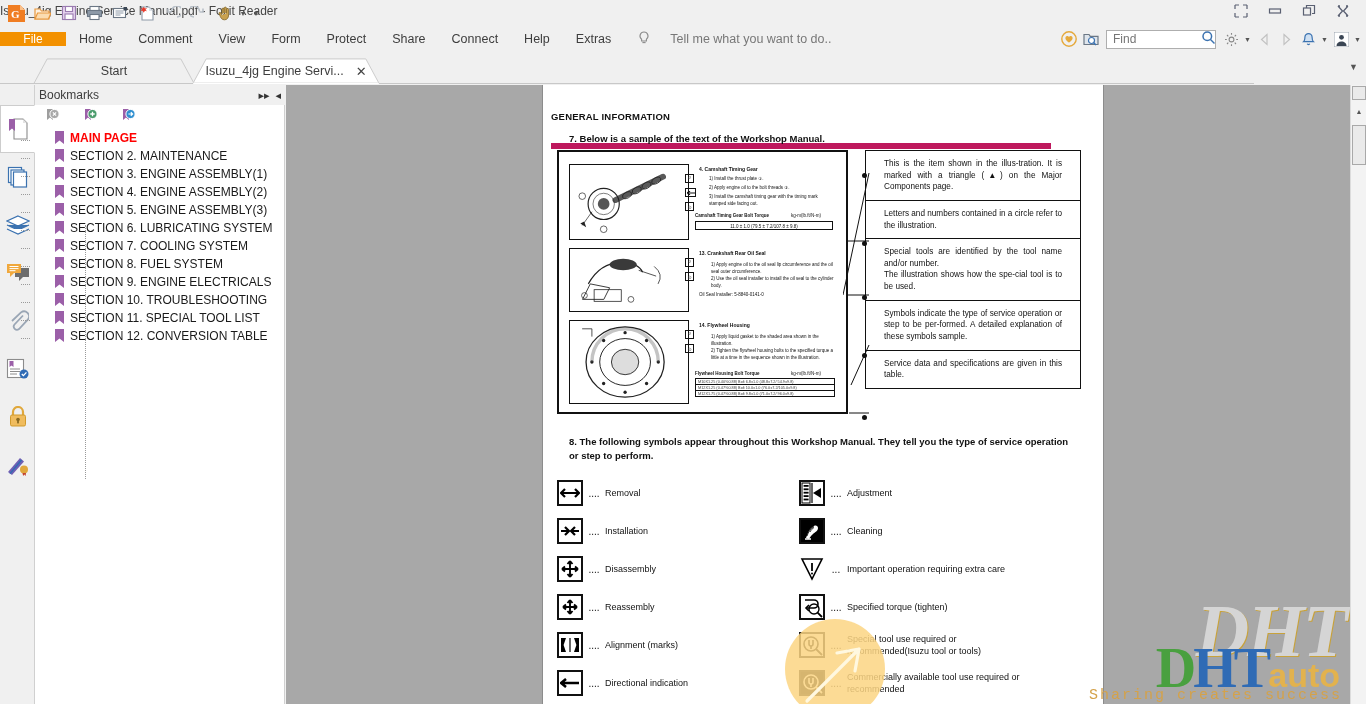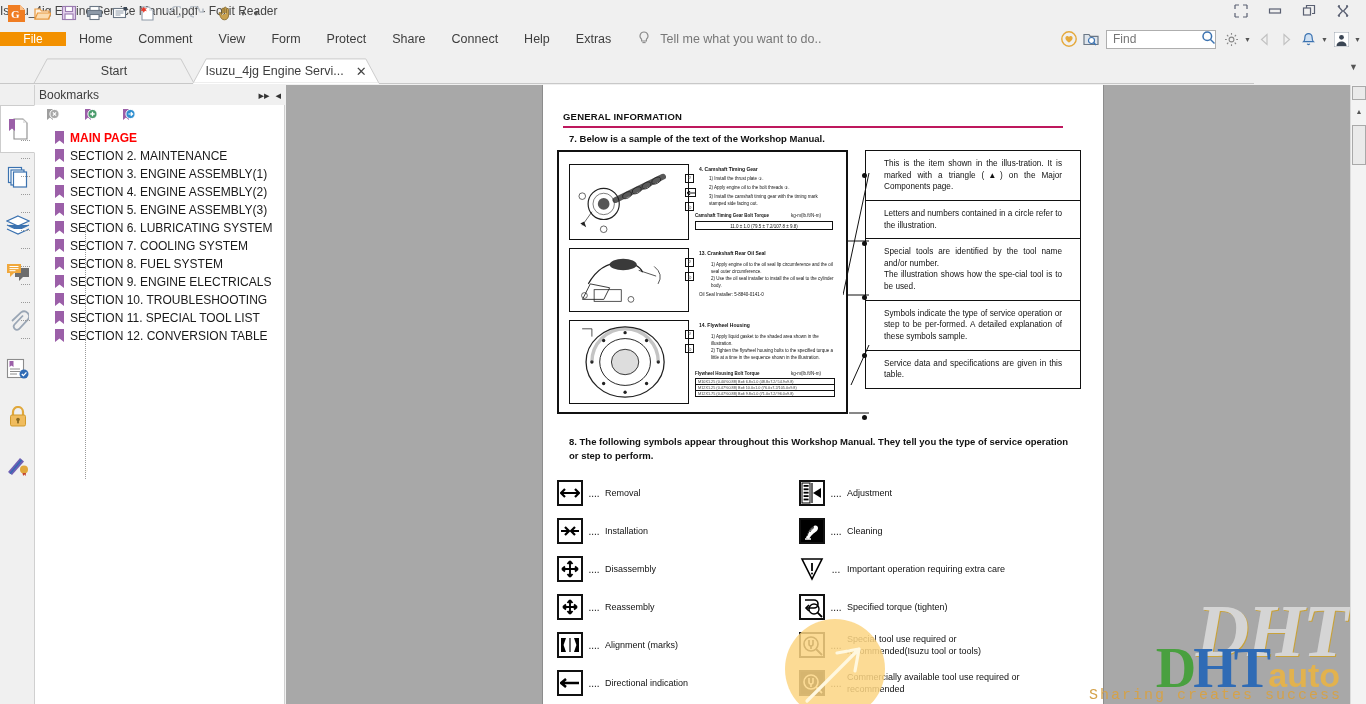--- a/index.html
+++ b/index.html
@@ -47,21 +47,21 @@
   .menu-file{
     width:66px; background:#f39100; color:#fff;
     display:flex; align-items:center; justify-content:center;
     font-size:12px;
   }
   .menu-item{
     padding:0 13px; display:flex; align-items:center; font-size:12.5px; color:#3d3d3d;
     white-space:nowrap;
   }
   .tellme{
-    display:flex; align-items:center; gap:10px; padding-left:14px; color:#777;
+    display:flex; align-items:center; gap:20px; padding-left:14px; color:#777;
     font-size:12.5px;
   }
   .menu-right{
     position:absolute; right:0; top:26px; height:26px;
     display:flex; align-items:center; gap:2px; padding-right:4px;
   }
   .find-box{
     width:110px; height:19px; background:#fff; border:1px solid #aeaeae;
     display:flex; align-items:center; padding:0 3px 0 6px; margin:0 3px;
   }
@@ -138,23 +138,23 @@
   .docarea{
     position:absolute; left:286px; top:85px; width:1064px; height:619px;
     background:#a8a8a8; overflow:hidden;
   }
   .page{
     position:absolute; left:257px; top:0px; width:560px; height:640px;
     background:#fff; box-shadow:0 0 0 1px #8c8c8c;
     padding:0;
   }
   .pg-head{
-    position:absolute; left:20px; top:26px; width:500px;
+    position:absolute; left:8px; top:26px; width:500px;
     font-size:9.5px; font-weight:bold; letter-spacing:.2px; color:#111;
-    padding-bottom:4px; border-bottom:2px solid #be185d;
+    padding-bottom:21px; border-bottom:6px solid #be185d;
   }
   .pg-item7{
     position:absolute; left:26px; top:48px; font-size:9.5px; font-weight:bold; color:#111;
   }
   
   .figbox{
     position:absolute; left:14px; top:65px; width:291px; height:264px;
     border:2px solid #111;
   }
   .fig-cell{

